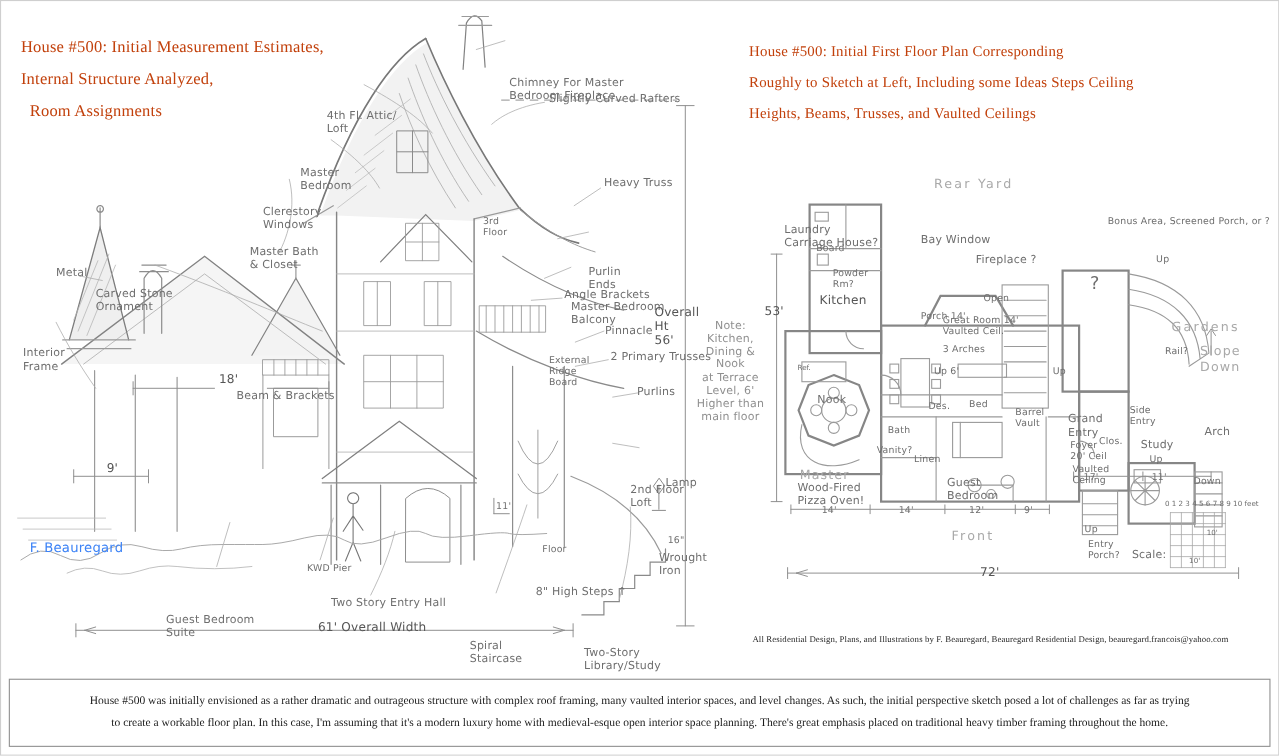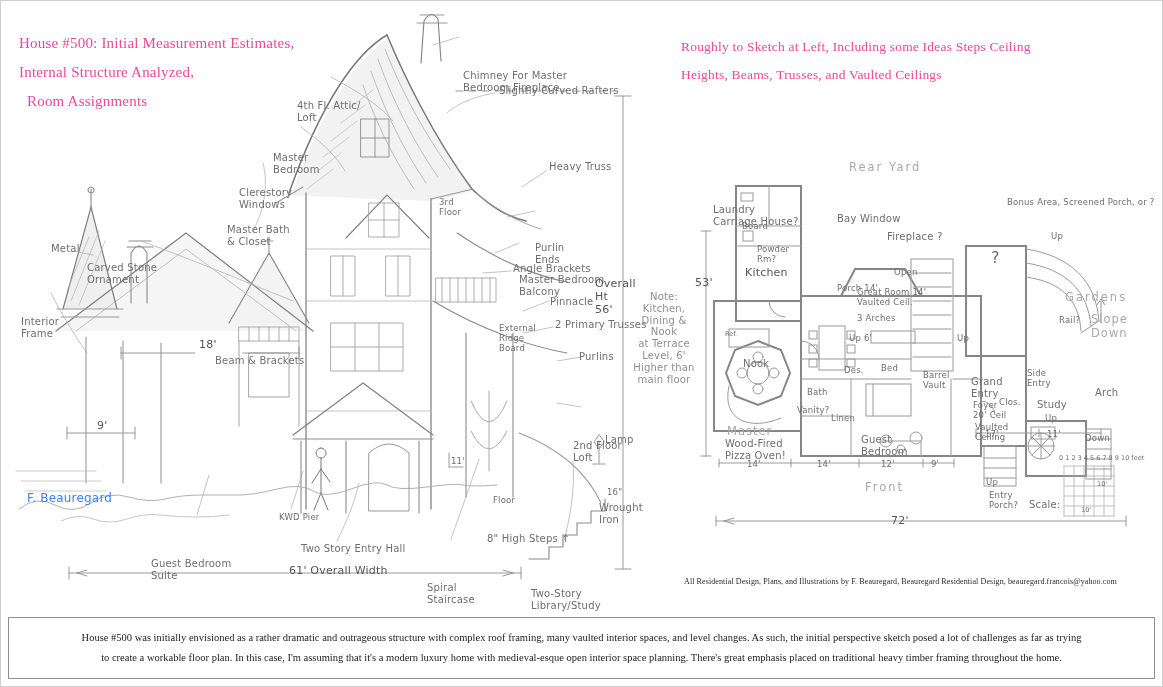--- a/index.html
+++ b/index.html
@@ -1,19 +1,19 @@
 <!DOCTYPE html>
 <html><head>
 <meta charset="utf-8">
 <style>
   html,body{margin:0;padding:0;background:#e8e8e8;}
   #canvas{position:relative;width:1163px;height:687px;background:#ffffff;border:1px solid #cfcfcf;
           box-sizing:border-box;overflow:hidden;font-family:"Liberation Serif",serif;}
   svg.linework{position:absolute;left:0;top:0;pointer-events:none;}
-  .title{position:absolute;color:#ec4899;}
+  .title{position:absolute;color:#c2410c;}
   .title div{font:15px "Liberation Serif",serif;line-height:29px;letter-spacing:.2px;}
   .title.right div{font-size:13.5px;line-height:28px;}
   .ann{position:absolute;font:10px "DejaVu Sans",sans-serif;color:#6e6e6e;line-height:1.18;
        white-space:pre-line;letter-spacing:.2px;}
   .c{text-align:left;margin-top:43px;}
   .dim{font-size:11px;color:#555;}
   .sm{font-size:8.5px;}
   .xs{font-size:6.5px;letter-spacing:0;}
   .faint{color:#a9a9a9;letter-spacing:2px;font-size:11.5px;}
   .sig{font-size:12px;color:#3b82f6;}
@@ -273,20 +273,21 @@
   <span class="ann sm" style="left:450px;top:455px">11'</span>
 
   <span class="ann note" style="left:632px;top:290px">Note: Kitchen,
 Dining &amp; Nook
 at Terrace
 Level, 6'
 Higher than
 main floor</span>
 
   <div class="title right" style="left:680px;top:32px;">
+    <div>House #500: Initial First Floor Plan Corresponding</div>
     <div>Roughly to Sketch at Left, Including some Ideas Steps Ceiling</div>
     <div>Heights, Beams, Trusses, and Vaulted Ceilings</div>
   </div>
 
   <span class="ann faint" style="left:848px;top:160px">Rear Yard</span>
   <span class="ann c" style="left:712px;top:160px;width:92px">Laundry
 Carriage House?</span>
   <span class="ann c sm" style="left:756px;top:200px;width:42px">Powder
 Rm?</span>
   <span class="ann sm" style="left:741px;top:220px">Board</span>

